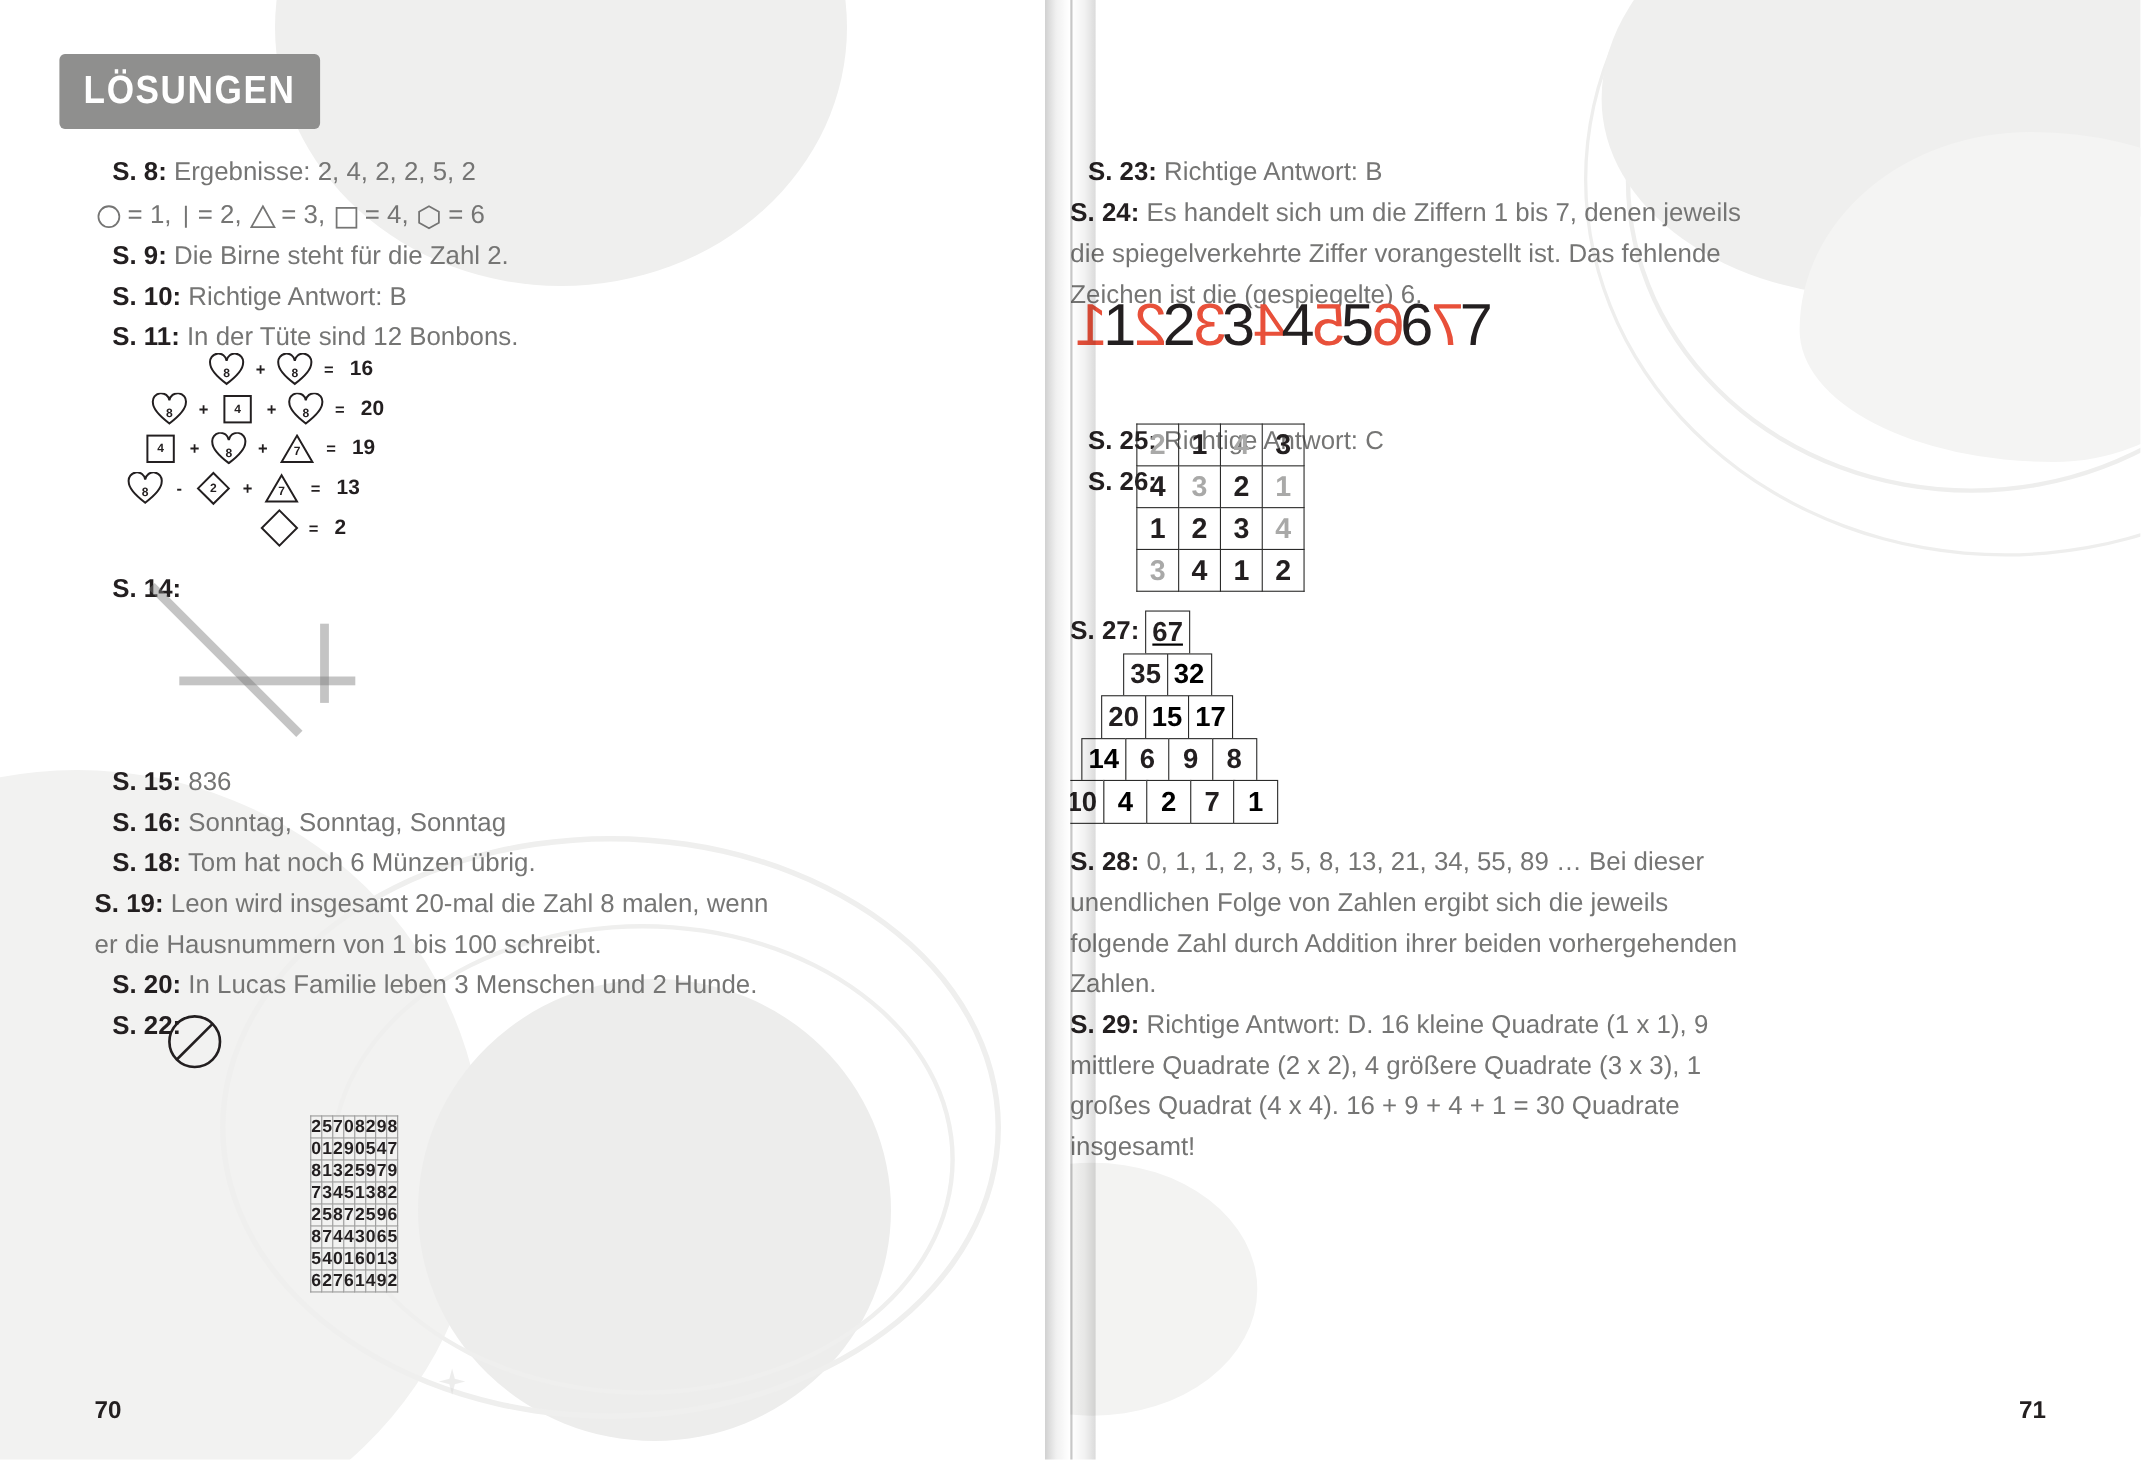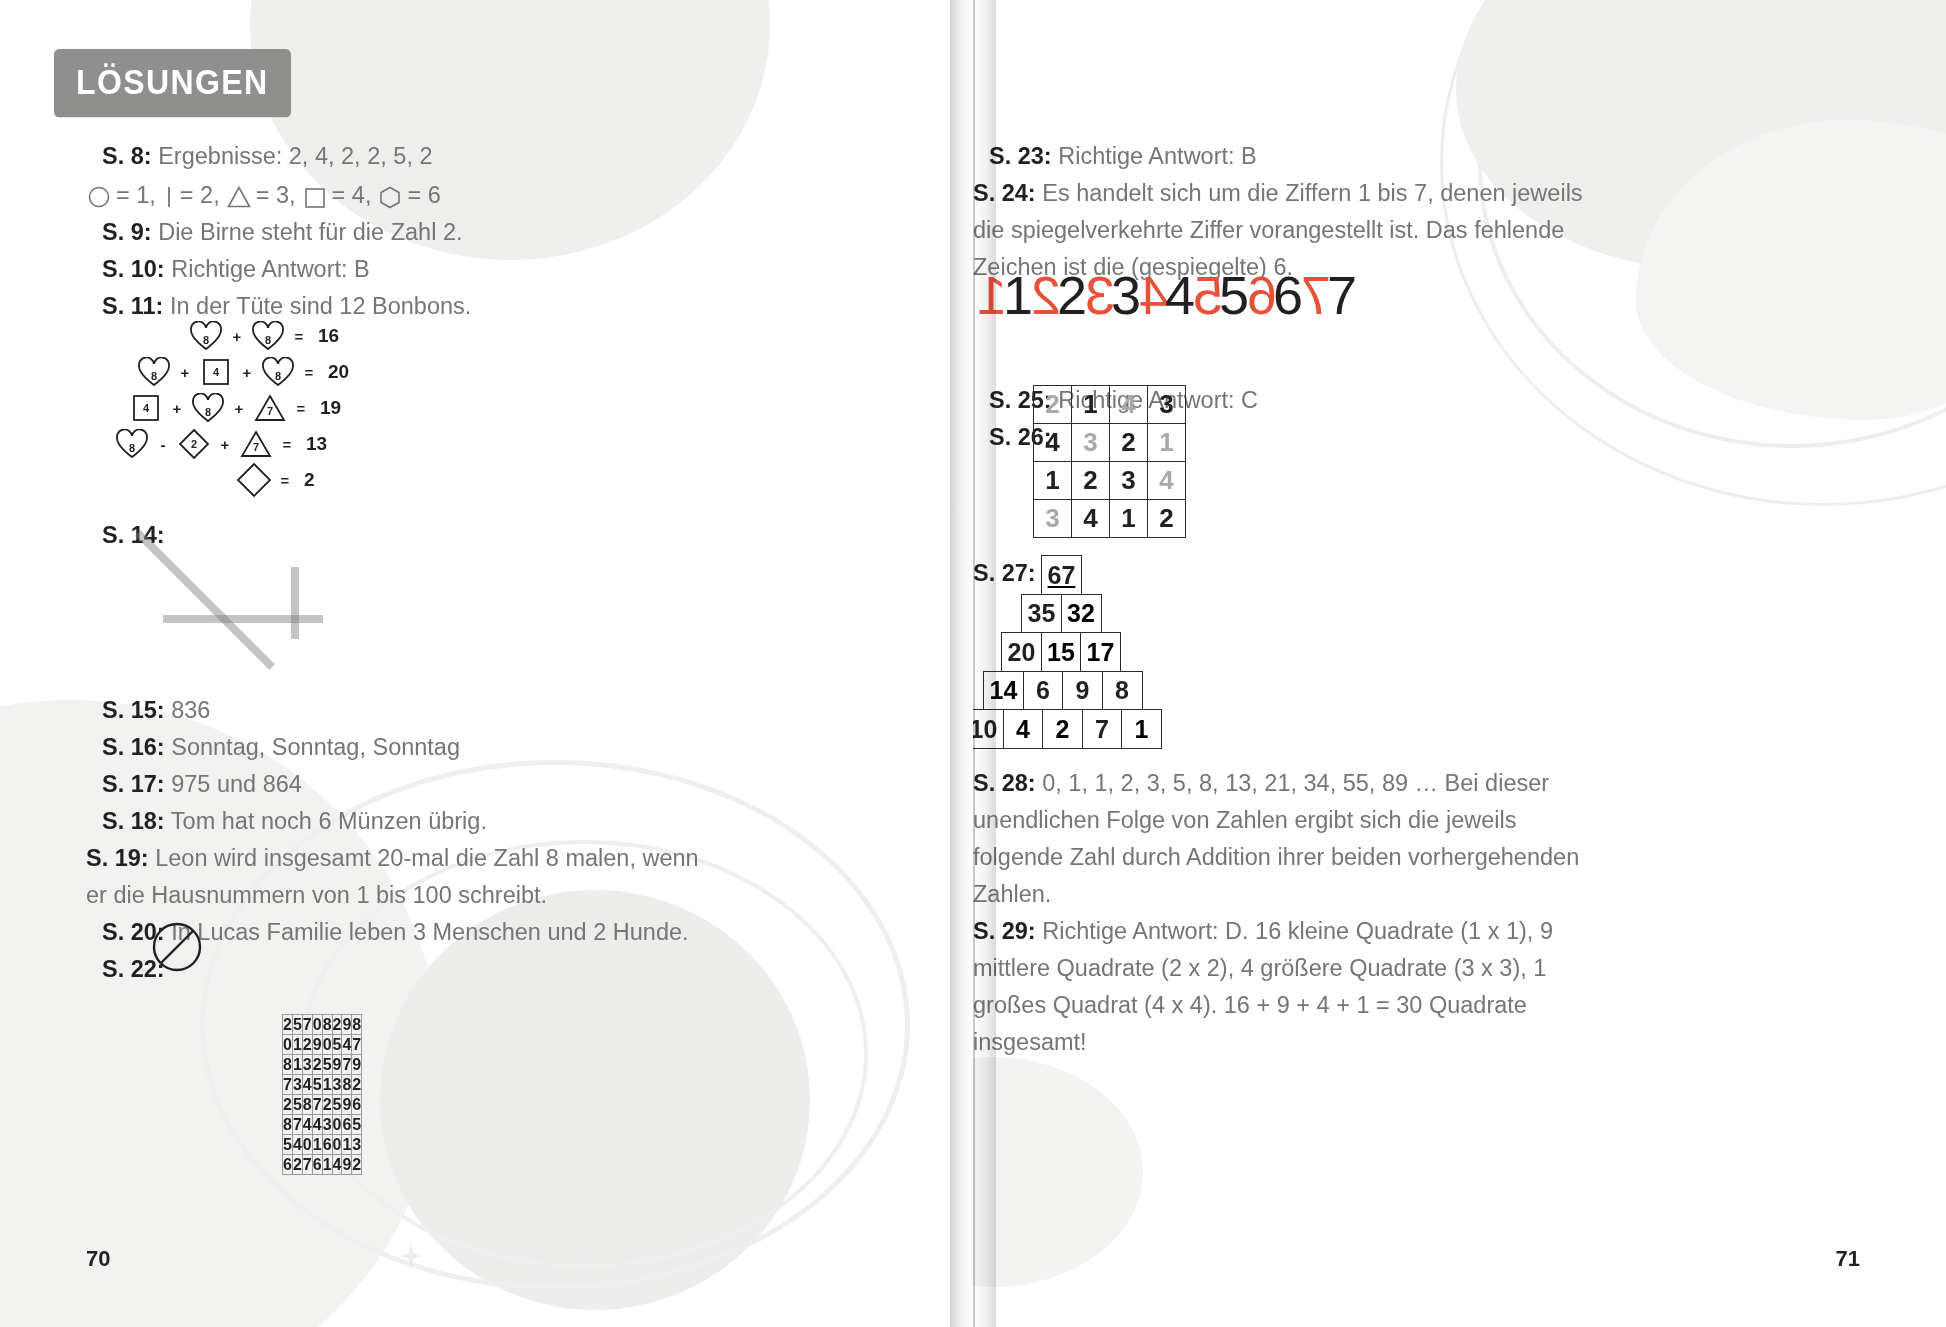--- a/index.html
+++ b/index.html
@@ -90,21 +90,21 @@
     width:21px;height:19px;border:1px solid #9a9a99;
     text-align:center;vertical-align:middle;
     font-size:16px;font-weight:bold;color:#231f20;
     font-family:"Liberation Sans", sans-serif;
     padding:0;background:transparent;
   }
   .gridwrap{position:absolute;left:141px;top:507px;z-index:11;}
   .hl{position:absolute;background:rgba(125,125,124,0.45);z-index:12;pointer-events:none;}
 
   
-  .pageno{position:absolute;bottom:55px;font-size:22px;font-weight:bold;color:#231f20;z-index:15;}
+  .pageno{position:absolute;bottom:32px;font-size:22px;font-weight:bold;color:#231f20;z-index:15;}
   .pageno-l{left:86px;}
   .pageno-r{right:86px;}
 
   
   .star{position:absolute;left:398px;bottom:58px;width:26px;height:26px;z-index:5;opacity:.45;}
 
   
   .mirror{position:absolute;left:865px;top:260px;z-index:11;}
 
   
@@ -203,24 +203,20 @@
 
       <div style="height:138px"></div>
 
       <div class="line">
         <span class="lbl">S. 15:</span>
         <span class="txt">836</span>
       </div>
       <div class="line">
         <span class="lbl">S. 16:</span>
         <span class="txt">Sonntag, Sonntag, Sonntag</span>
-      </div>
-      <div class="line">
-        <span class="lbl">S. 17:</span>
-        <span class="txt">975 und 864</span>
       </div>
       <div class="line">
         <span class="lbl">S. 18:</span>
         <span class="txt">Tom hat noch 6 Münzen übrig.</span>
       </div>
       <div class="line para">
         <span class="lbl">S. 19:</span>
         <span class="txt">Leon wird insgesamt 20-mal die Zahl 8 malen, wenn er die Hausnummern von 1 bis 100 schreibt.</span>
       </div>
       <div class="line">

